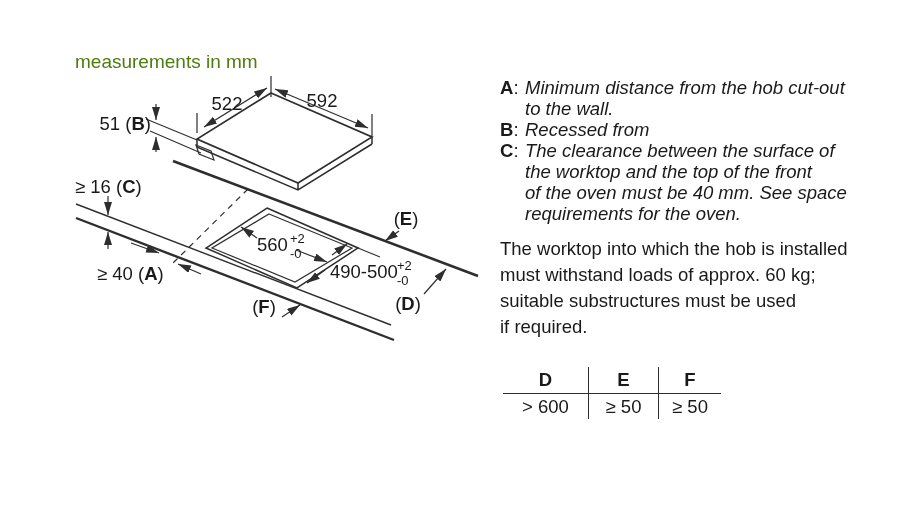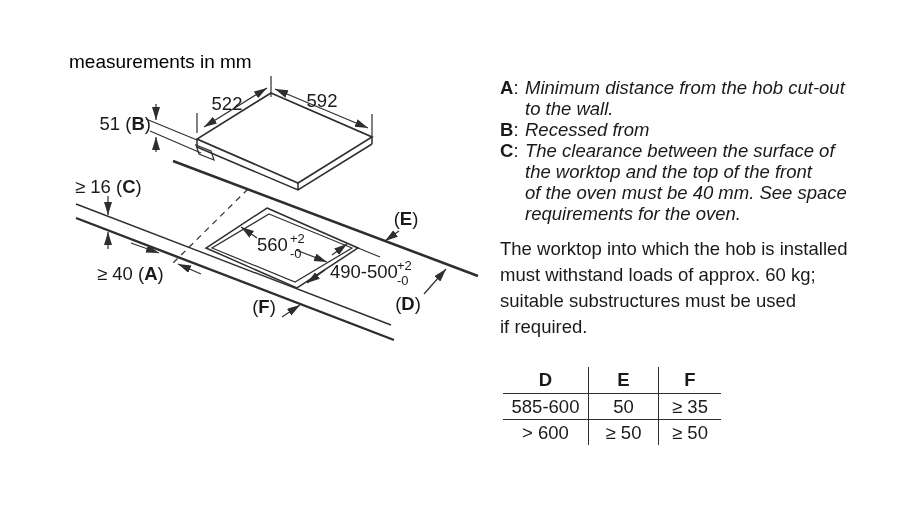--- a/index.html
+++ b/index.html
@@ -3,22 +3,22 @@
 <meta charset="utf-8">
 <style>
   html,body{margin:0;padding:0;}
   body{
     width:922px;height:520px;position:relative;overflow:hidden;
     background:#ffffff;
     font-family:"Liberation Sans", sans-serif;
     color:#1a1a1a;
   }
   .note{
-    position:absolute;left:69px;top:51px;
-    font-size:19px;line-height:21px;color:#000000;
+    position:absolute;left:75px;top:51px;
+    font-size:19px;line-height:21px;color:#4d7c0f;
   }
   svg.diagram{position:absolute;left:0;top:0;}
   svg text{
     font-family:"Liberation Sans", sans-serif;
     font-size:18.5px;fill:#1a1a1a;
   }
   svg text .b{font-weight:bold;}
   svg .tol{font-size:13px;}
   .legend{
     position:absolute;left:500px;top:77px;width:420px;
@@ -156,24 +156,19 @@
 
 <table class="spec">
   <thead>
     <tr>
       <th class="c1">D</th>
       <th class="c2">E</th>
       <th class="c3">F</th>
     </tr>
   </thead>
   <tbody>
-    <tr class="r1">
-      <td>585-600</td>
-      <td>50</td>
-      <td>≥ 35</td>
-    </tr>
     <tr class="r2">
       <td>&gt; 600</td>
       <td>≥ 50</td>
       <td>≥ 50</td>
     </tr>
   </tbody>
 </table>
 
 </body></html>

